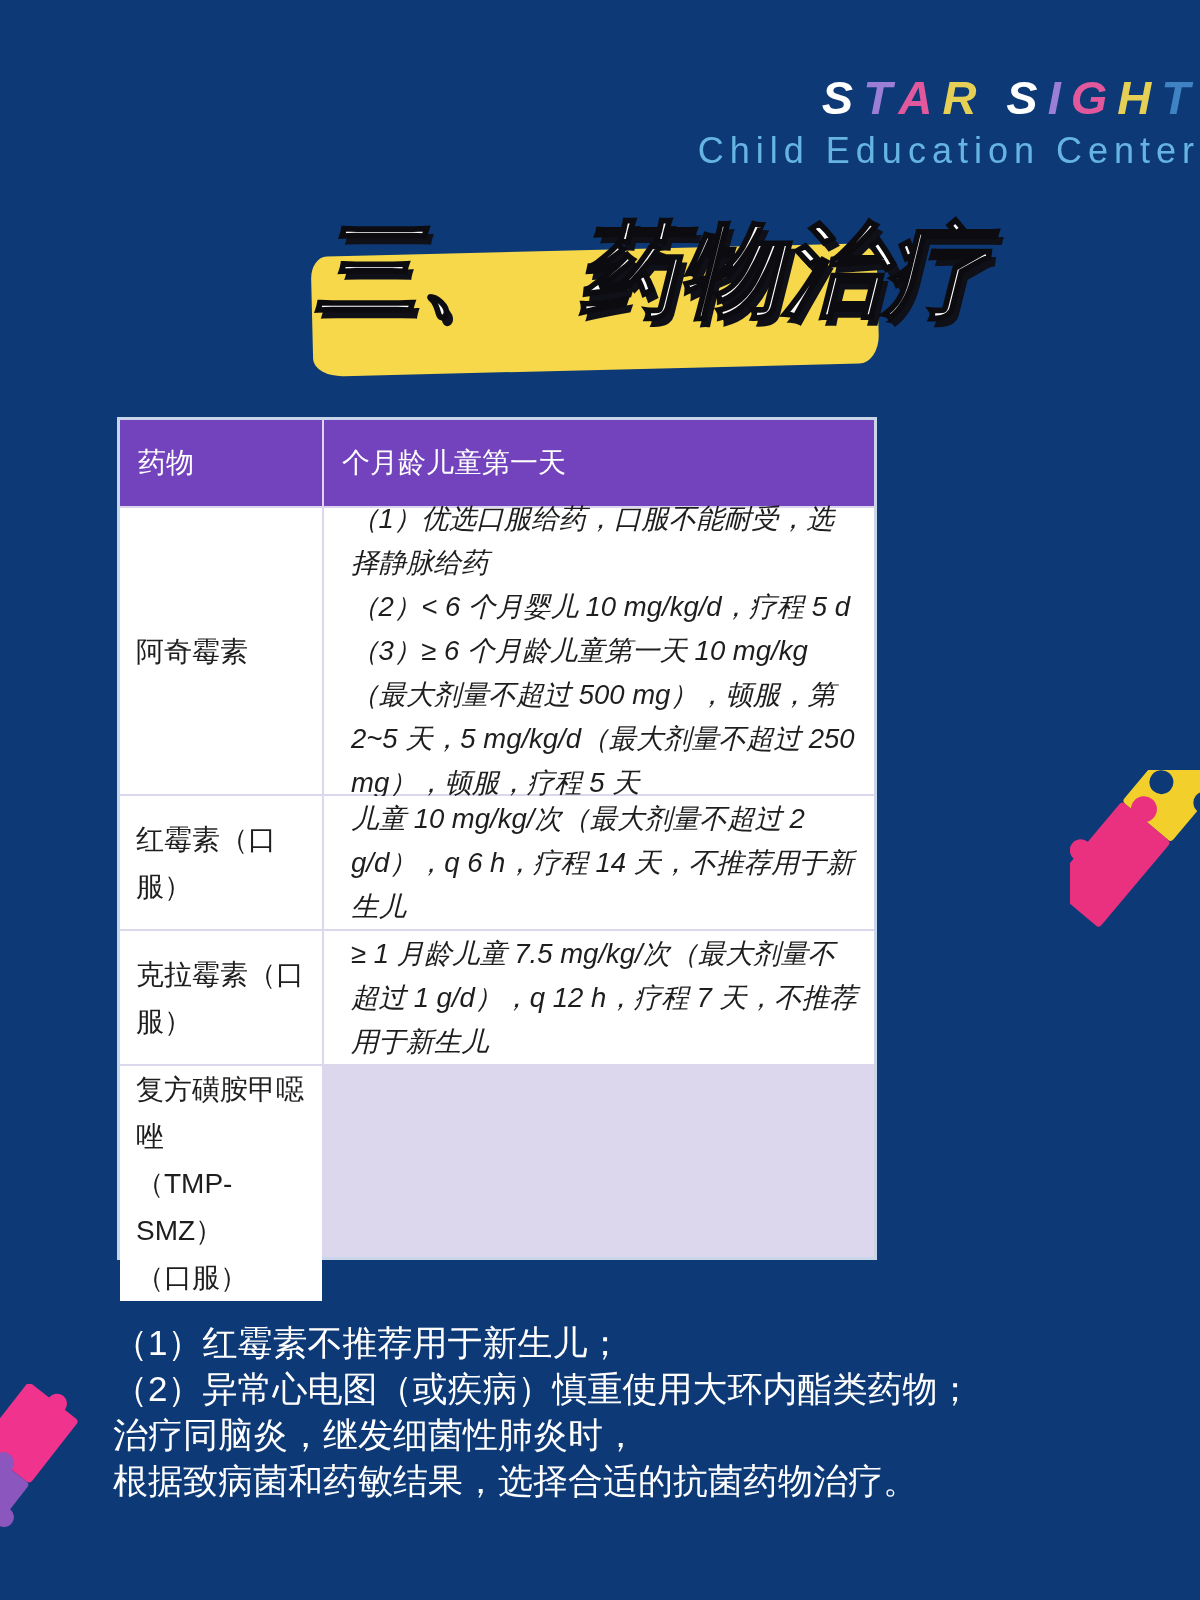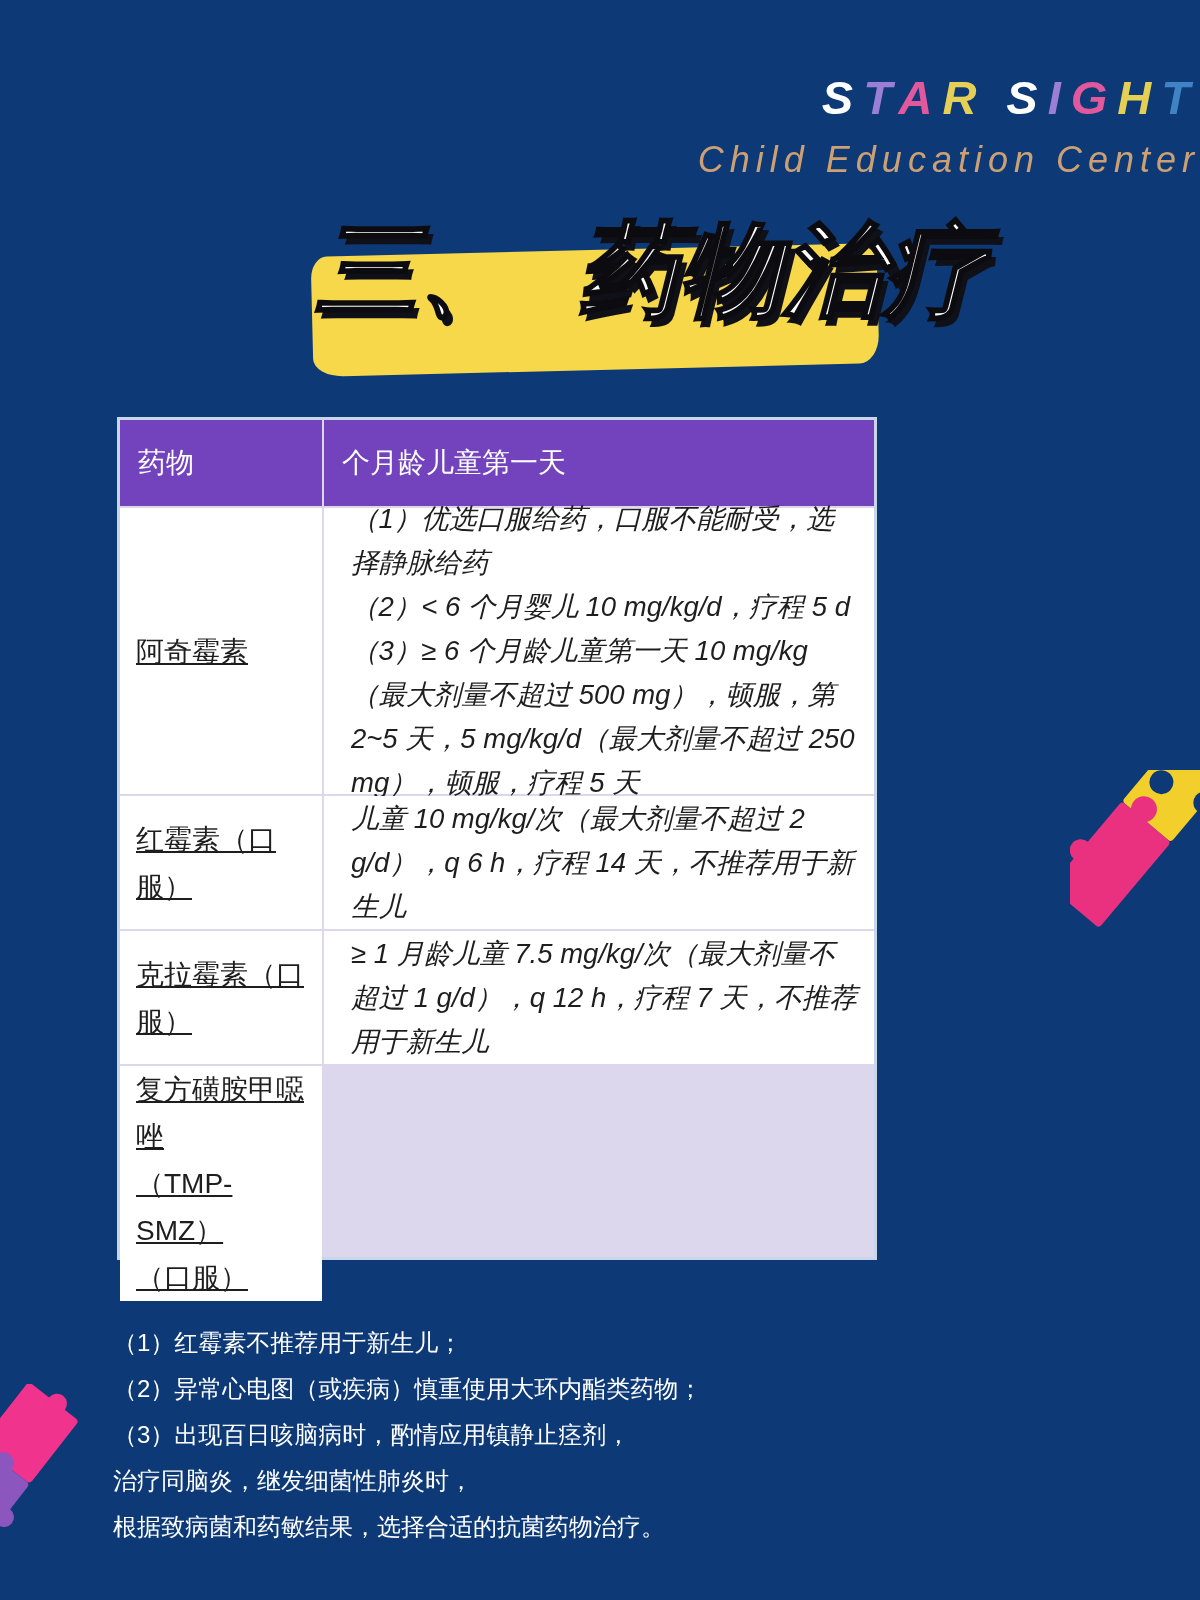--- a/index.html
+++ b/index.html
@@ -12,23 +12,23 @@
   }
 
   
   .brand-header { position:absolute; top:70px; left:0; width:1200px; text-align:right; }
   .brand-logo {
     font-weight:bold; font-style:italic;
     font-size:47px; letter-spacing:10px;
   }
   .brand-logo .sp { display:inline-block; width:20px; }
   .brand-subtitle {
-    margin-top:14px;
+    margin-top:5px;
     font-size:36px; letter-spacing:6px;
-    color:#fdba74; opacity:.8;font-style:italic;
+    color:#7dd3fc; opacity:.8;
   }
 
   
   .title-wrap { position:absolute; left:0; top:0; width:968px; height:400px;padding-left:16px; }
   .title-highlight {
     position:absolute; left:312px; top:250px;
     width:566px; height:120px;
     background: var(--highlight, #f6d84a);
     border-radius: 16px 28px 20px 30px / 22px 16px 28px 18px;
     transform: rotate(-1.4deg);
@@ -54,29 +54,29 @@
     gap:2px;
     background:#ddd7ee;
     border:3px solid #c9d6ea;
   }
   .cell { background:#ffffff; display:flex; flex-direction:column; justify-content:center; }
   .th {
     background: var(--table-header, #7243bc);
     color:#ffffff; font-size:28px;
     padding-left:18px;
   }
-  .drug-cell { font-size:28px; color:#1e1e1e; padding:0 8px 0 16px; line-height:47px;text-decoration:underline; }
+  .drug-cell { font-size:28px; color:#1e1e1e; padding:0 8px 0 16px; line-height:47px; }
   .usage-cell { font-size:27.5px; color:#1e1e1e; padding:0 16px 0 27px; line-height:44px;font-style:italic; }
   .usage-cell p { margin:0; }
 
   
   .notes {
     position:absolute; left:113px; top:1320px; width:1010px;
     color: var(--note-text, #ffffff);
-    font-size:24px; line-height:46px;
+    font-size:35px; line-height:46px;
   }
 
   
   .puzzle-right { position:absolute; right:0; top:770px; width:130px; height:176px; overflow:hidden; }
   .puzzle-left  { position:absolute; left:0;  top:1384px; width:106px; height:186px; overflow:hidden; }
 </style>
 </head>
 <body>
 
 <header class="brand-header">
@@ -113,21 +113,20 @@
   <div class="cell drug-cell">
     <div>复方磺胺甲噁唑</div>
     <div>（TMP-SMZ）</div>
     <div>（口服）</div>
   </div>
 </div>
 
 <div class="notes">
   <div>（1）红霉素不推荐用于新生儿；</div>
   <div>（2）异常心电图（或疾病）慎重使用大环内酯类药物；</div>
-  <div>（3）出现百日咳脑病时，酌情应用镇静止痉剂，</div>
   <div>治疗同脑炎，继发细菌性肺炎时，</div>
   <div>根据致病菌和药敏结果，选择合适的抗菌药物治疗。</div>
 </div>
 
 <div class="puzzle-right">
   <svg width="130" height="176" viewBox="0 0 130 176" xmlns="http://www.w3.org/2000/svg">
     <g transform="rotate(40 80 60)">
       <rect x="40" y="-34" width="64" height="90" rx="4" fill="#f2cf2a"></rect>
       <rect x="40" y="56" width="64" height="112" rx="4" fill="#ea3180"></rect>
       <circle cx="62" cy="48" r="13" fill="#ea3180"></circle>

